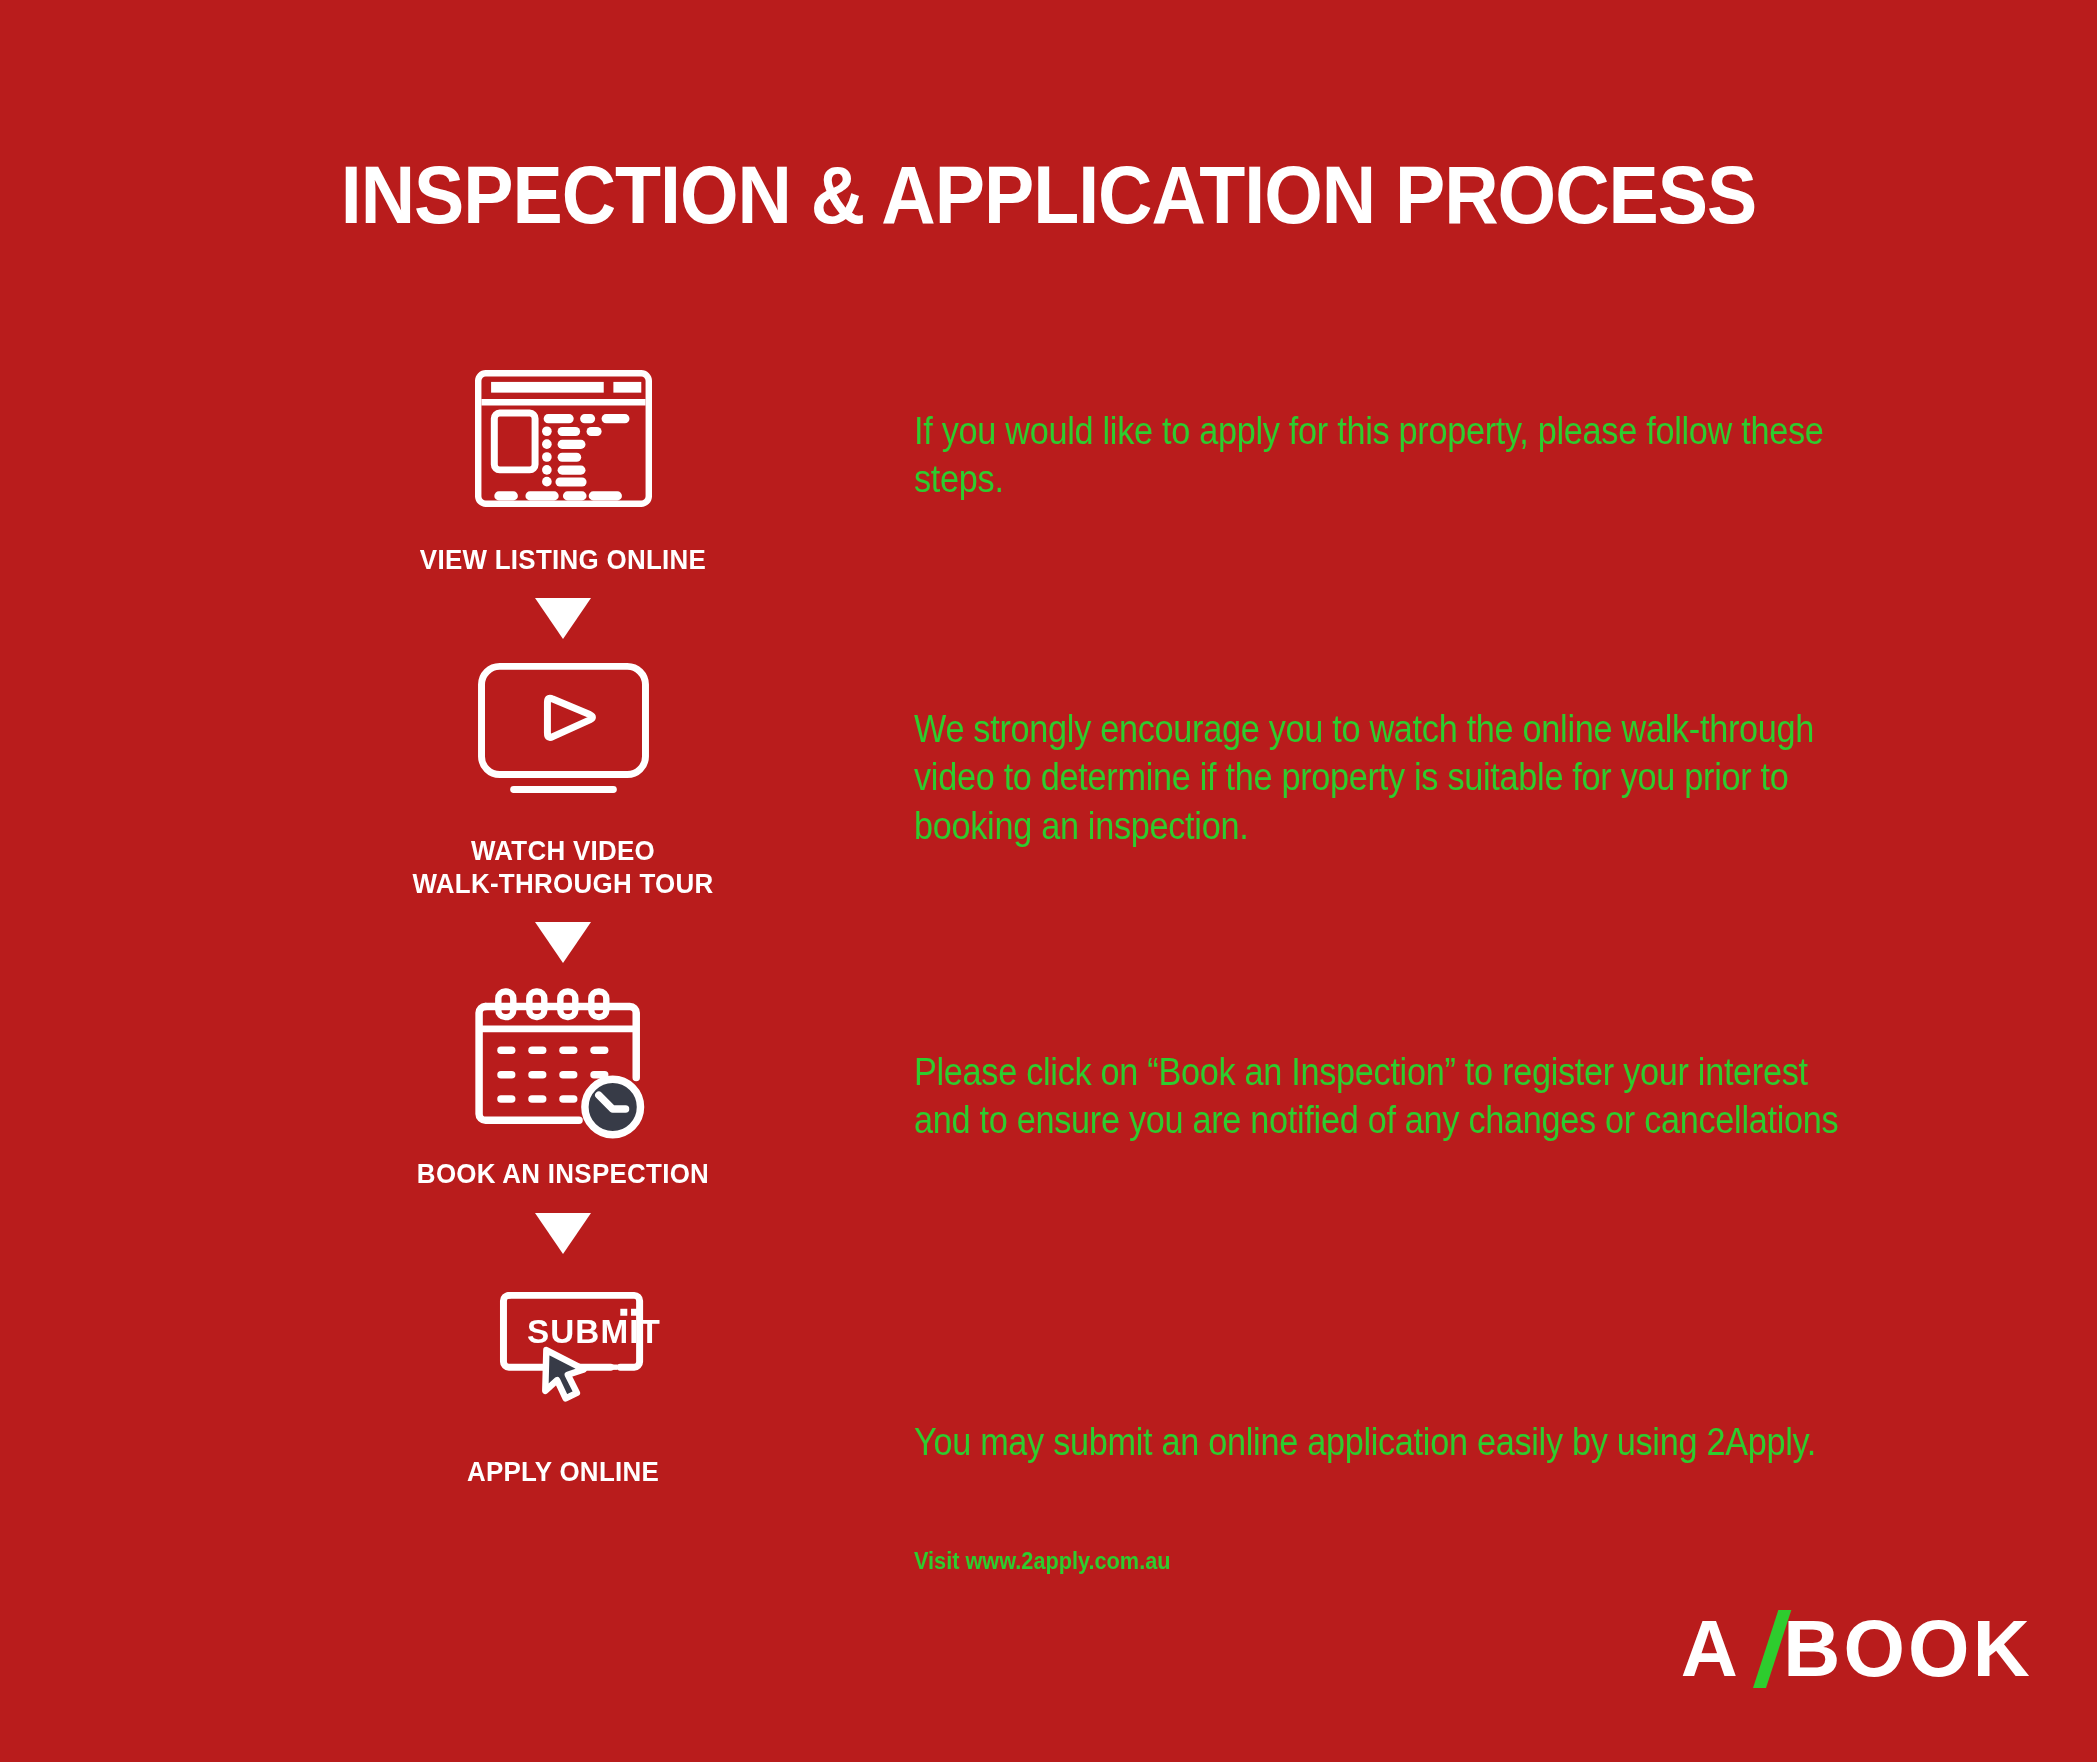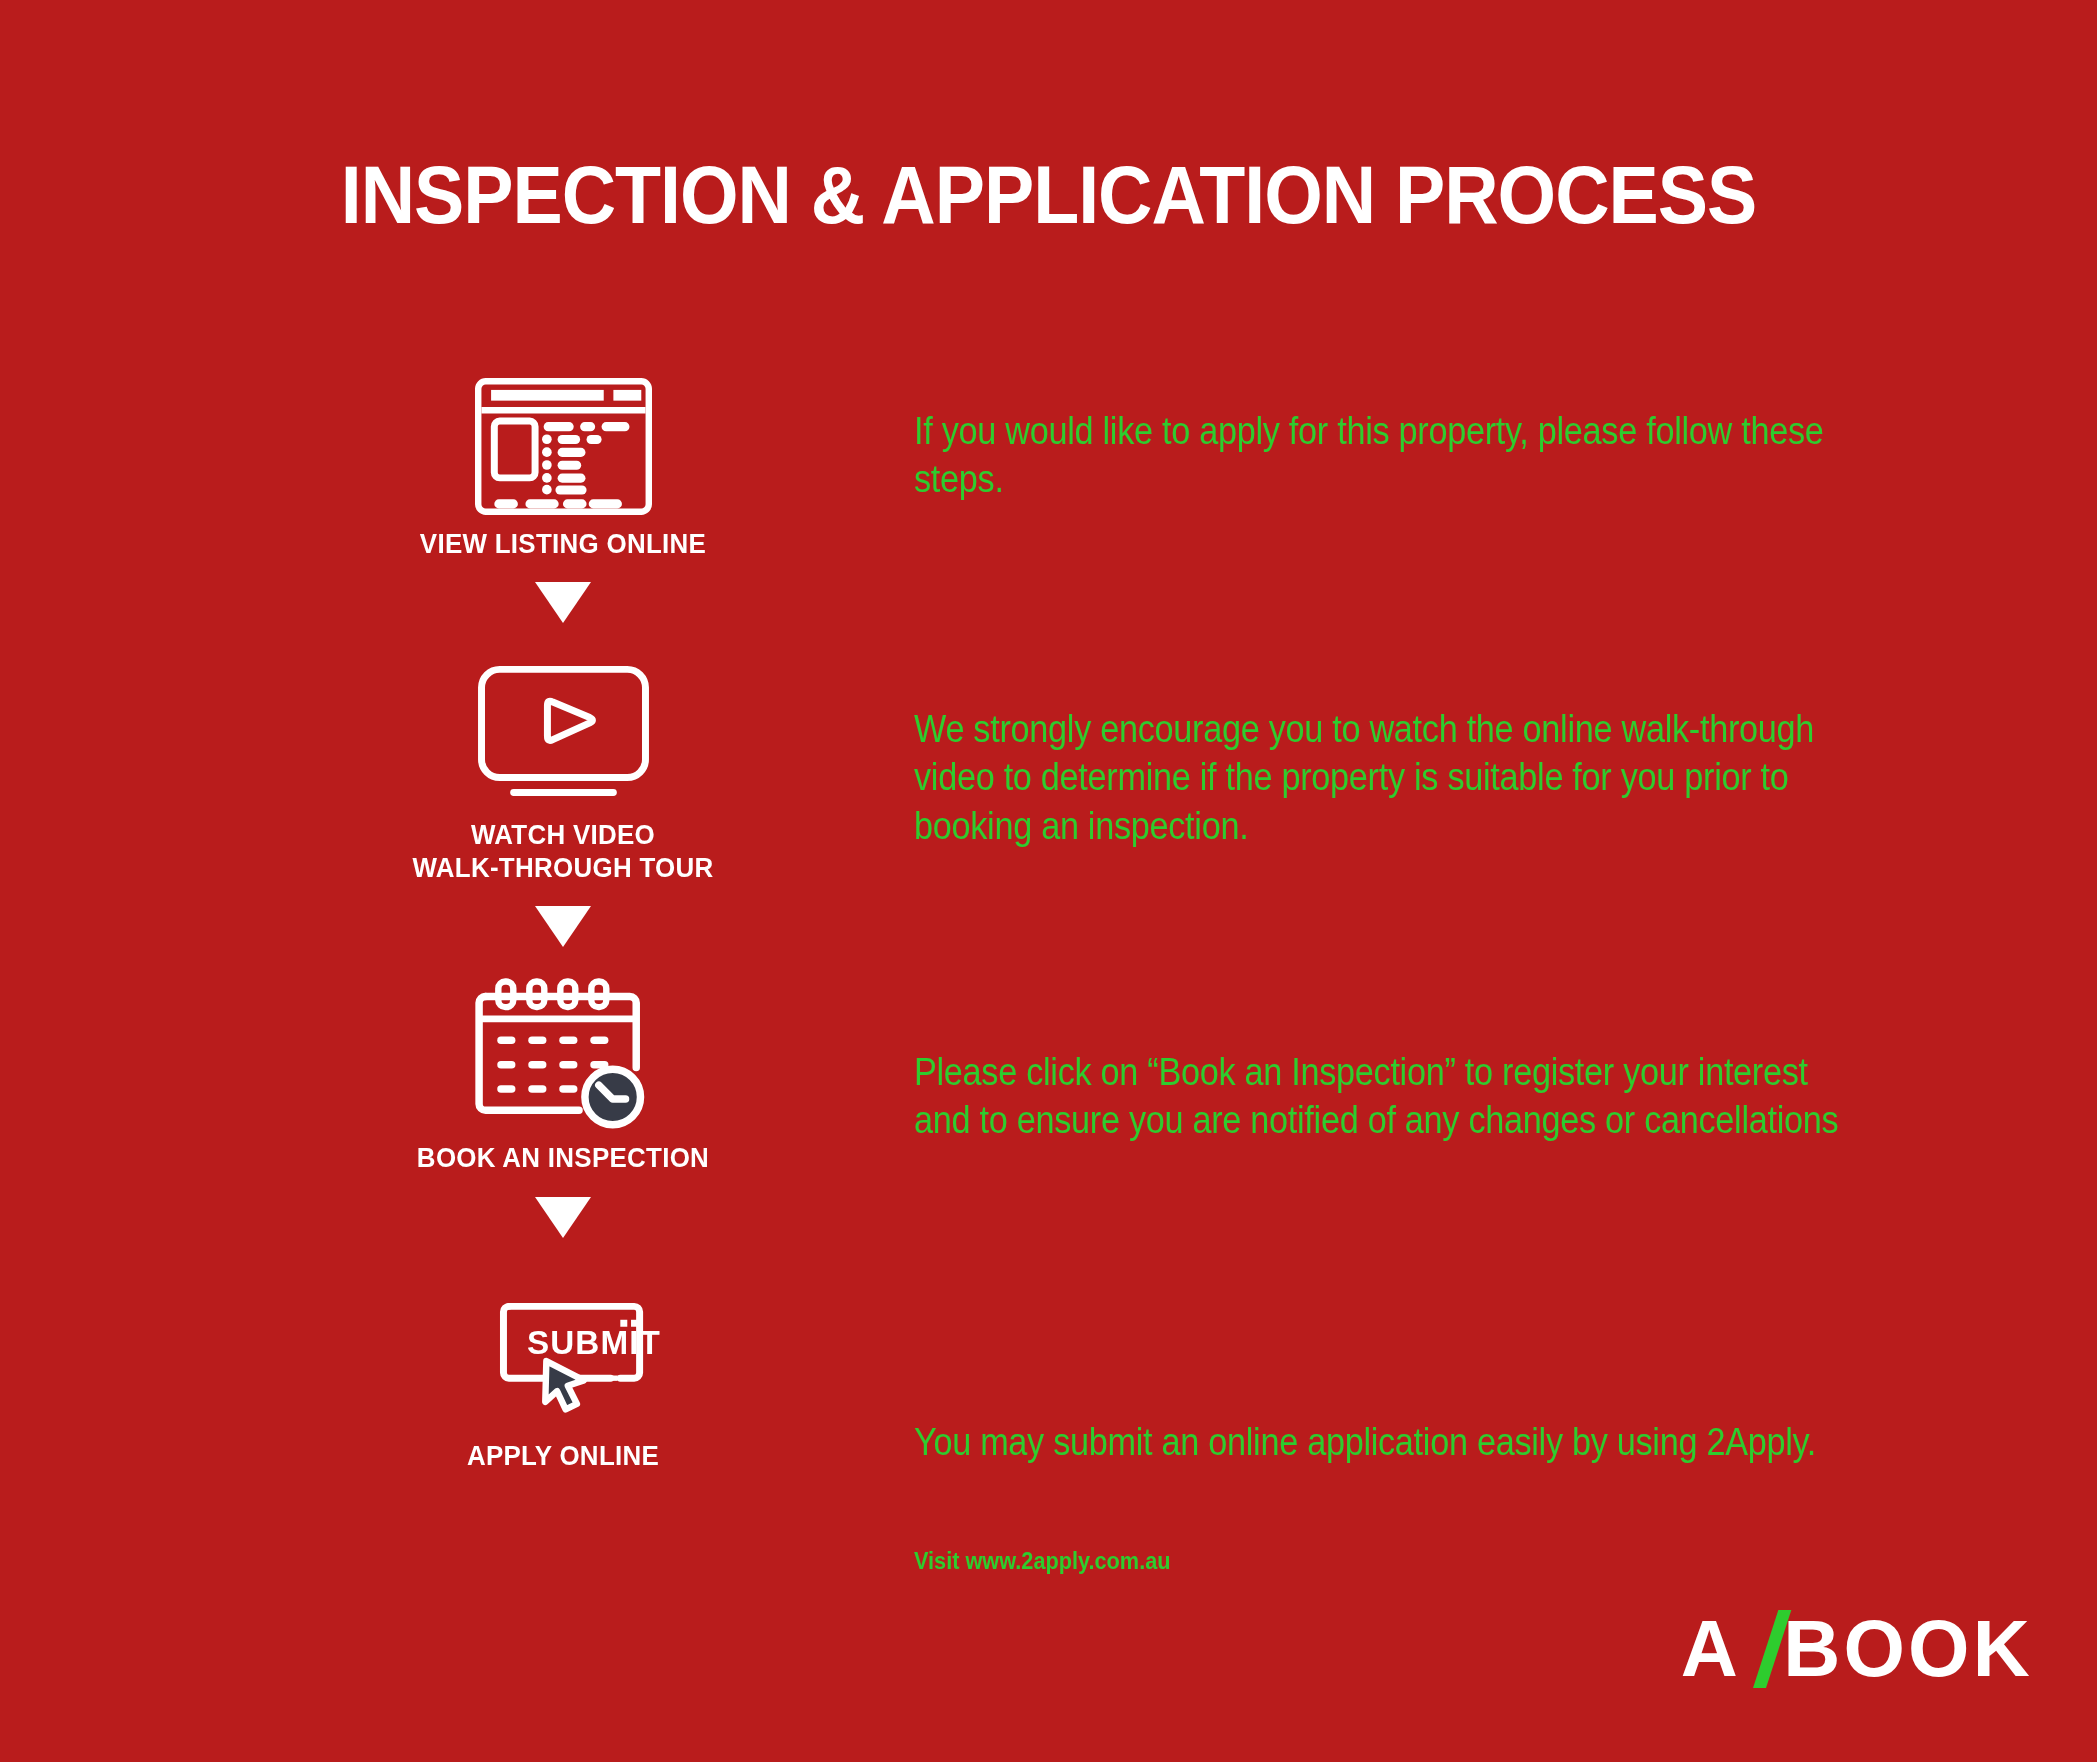--- a/index.html
+++ b/index.html
@@ -26,34 +26,34 @@
     font-weight:bold;
     letter-spacing:-1.1px;
     line-height:1;
     transform:scaleX(0.93);
   }
 
   
   .steps {
     position:absolute;
     left:343px;
-    top:354px;
+    top:370px;
     width:440px;
   }
   .step {
     position:relative;
     width:440px;
     text-align:center;
   }
   .step-icon {
     display:block;
     margin:0 auto;
     height:161px;
     display:flex;
-    align-items:flex-end;
+    align-items:flex-start;
     justify-content:center;
   }
   .step-label {
     color:#ffffff;
     font-size:27px;
     font-weight:bold;
     letter-spacing:0.3px;
     line-height:1.22;
     margin-top:13px;
     transform:scaleX(0.96);

